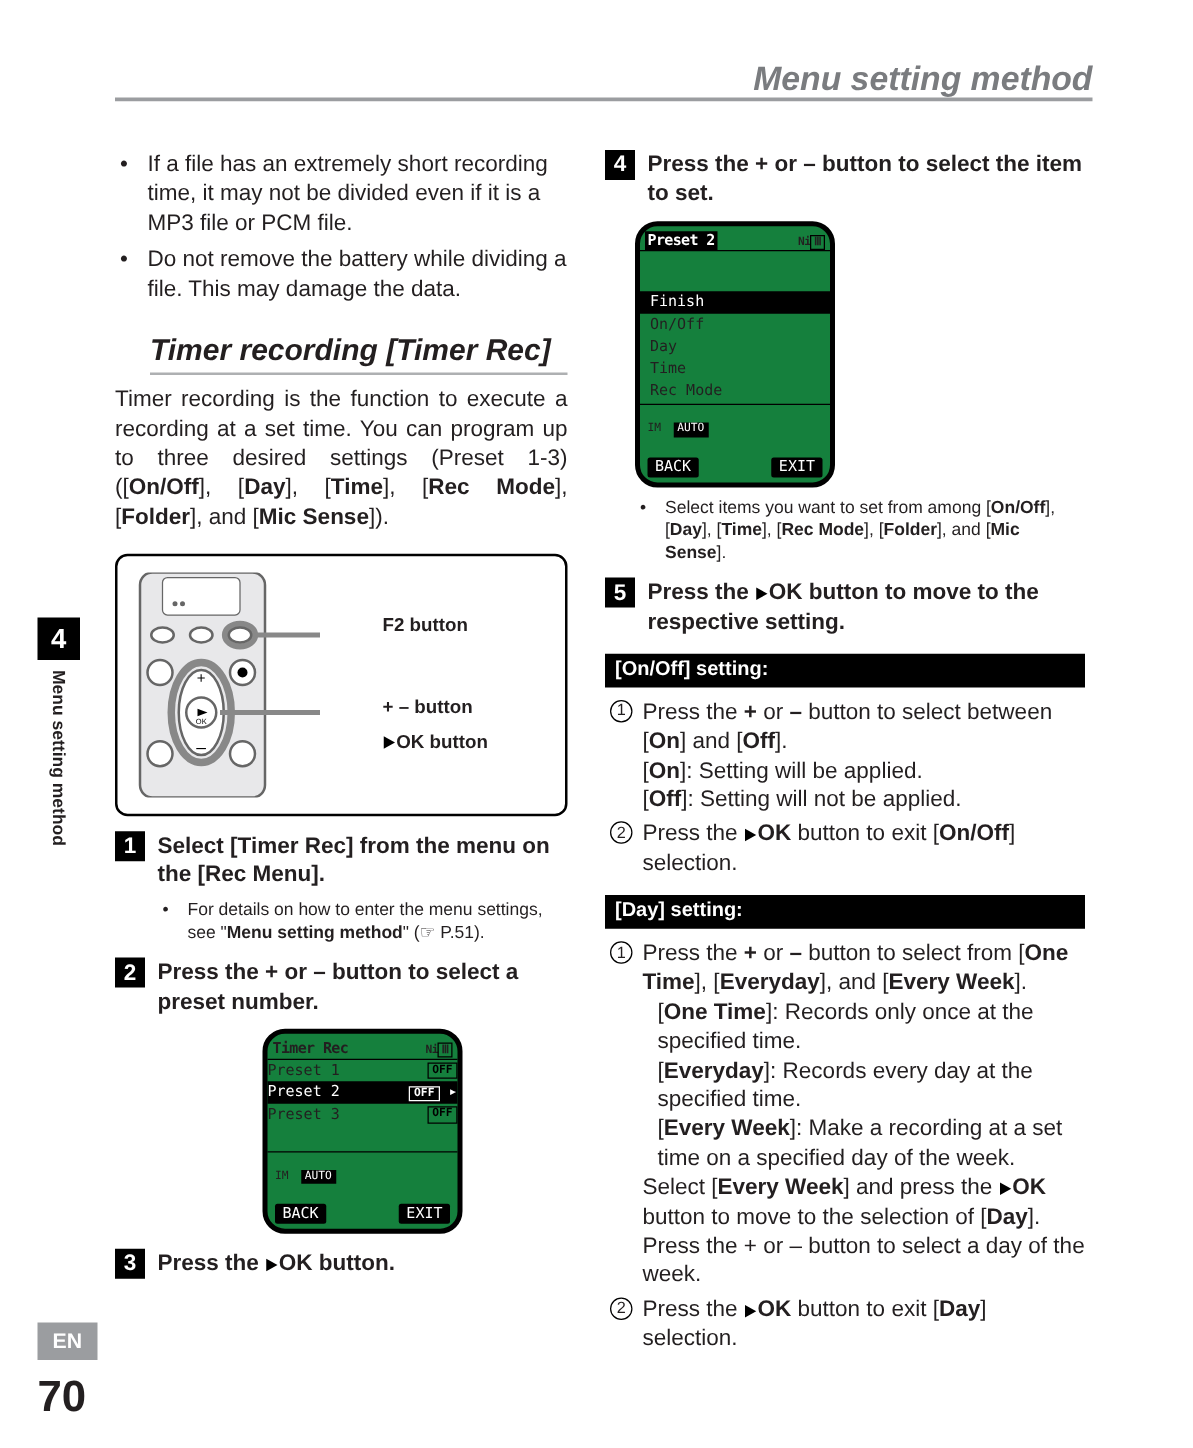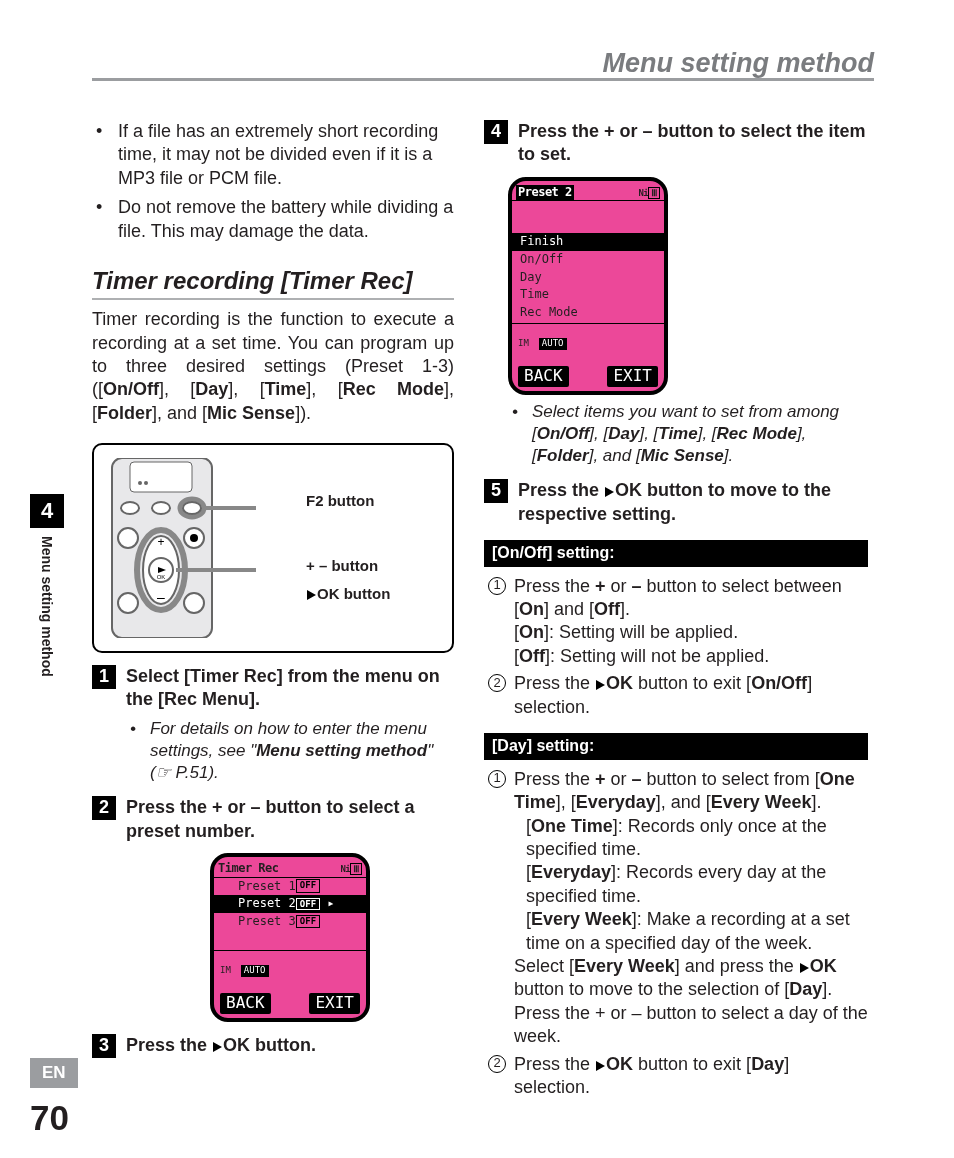--- a/index.html
+++ b/index.html
@@ -54,20 +54,21 @@
 
   .section-title {
     font-size: 24px;
     font-weight: 700;
     font-style: italic;
     font-family: "Myriad Pro", Arial, sans-serif;
     margin-top: 22px;
     margin-bottom: 4px;
     border-bottom: 2px solid #aeb0b2;
     padding-bottom: 2px;
+    margin-left: 28px;
   }
   .intro { margin-top: 8px; text-align: justify; }
 
   .device-box {
     border: 2px solid #000;
     border-radius: 10px;
     margin-top: 18px;
     padding: 18px 12px;
     display: flex;
     align-items: center;
@@ -119,55 +120,55 @@
     width: 24px;
     height: 24px;
     display: flex;
     align-items: center;
     justify-content: center;
     flex-shrink: 0;
   }
   .step-body { flex: 1; }
   .step-head { font-weight: 700; }
 
-  .sub-bullets { list-style: none; padding-left: 24px; margin-top: 6px; font-size: 17px; font-style: italic;}
+  .sub-bullets { list-style: none; padding-left: 24px; margin-top: 6px; font-size: 14px;}
   .sub-bullets > li { position: relative; }
   .sub-bullets > li::before {
     content: "•";
     position: absolute;
     left: -20px;
   }
 
   
   .lcd-wrap { display:flex; justify-content:center; margin:10px 0 0 34px;}
   .lcd {
     width: 160px;
     border: 4px solid #000;
     border-radius: 18px;
-    background: #ec4899;
+    background: #15803d;
     overflow: visible;
     font-family: "Lucida Console", monospace;
     font-size: 12px;
     padding:4px 0;
   }
   .lcd .titlebar{
     display:flex; align-items:center; justify-content:space-between;
     padding:0 4px; border-bottom:1.5px solid #000;
     font-weight:bold; letter-spacing:-0.5px;
   }
   .lcd .batt{ font-size:9px; border:1.5px solid #000; padding:0 2px; position:relative;}
   .lcd .row{
     padding:1px 8px;
     white-space: pre;
   }
   .lcd .row.sel{ background:#000; color:#fff;margin-top:32px; }
   .lcd .smallrow{ font-size:9px; padding:14px 6px; display:flex; gap:10px; border-top:1px solid #000; margin-top:2px;}
   .lcd .softkeys{ display:flex; justify-content:space-between; padding:2px 6px 0 6px;}
-  .lcd .sk{ background:#000; color:#fff; font-size:16px; padding:0 6px; border-radius:2px;}
-  .lcd .rowflex{display:flex; justify-content:flex-start; align-items:center; padding:1px 24px;}
+  .lcd .sk{ background:#000; color:#fff; font-size:12px; padding:0 6px; border-radius:2px;}
+  .lcd .rowflex{display:flex; justify-content:space-between; align-items:center; padding:1px 0;}
   .lcd .rowflex.sel{background:#000;color:#fff;}
   .lcd .rowflex .tag2{font-size:9px; border:1.5px solid #fff; color:#fff; padding:0 3px; font-weight:bold;}
   .lcd .rowflex .tag2b{font-size:9px; border:1.5px solid #000; color:#000; padding:0 3px; font-weight:bold;}
 
   
   .setting-bar {
     background:#000; color:#fff; font-weight:700;
     padding:3px 8px; margin-top:14px; font-size:16px;
   }
 

